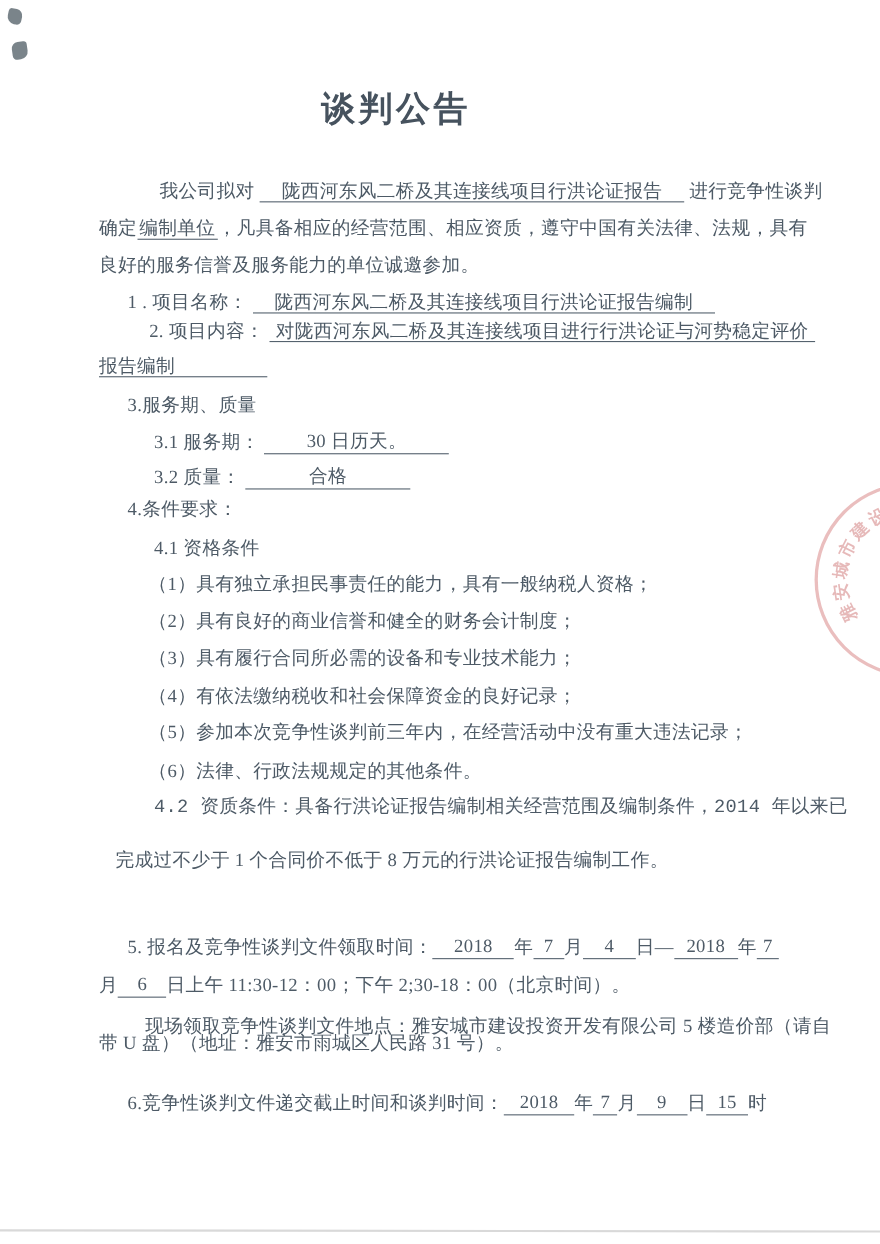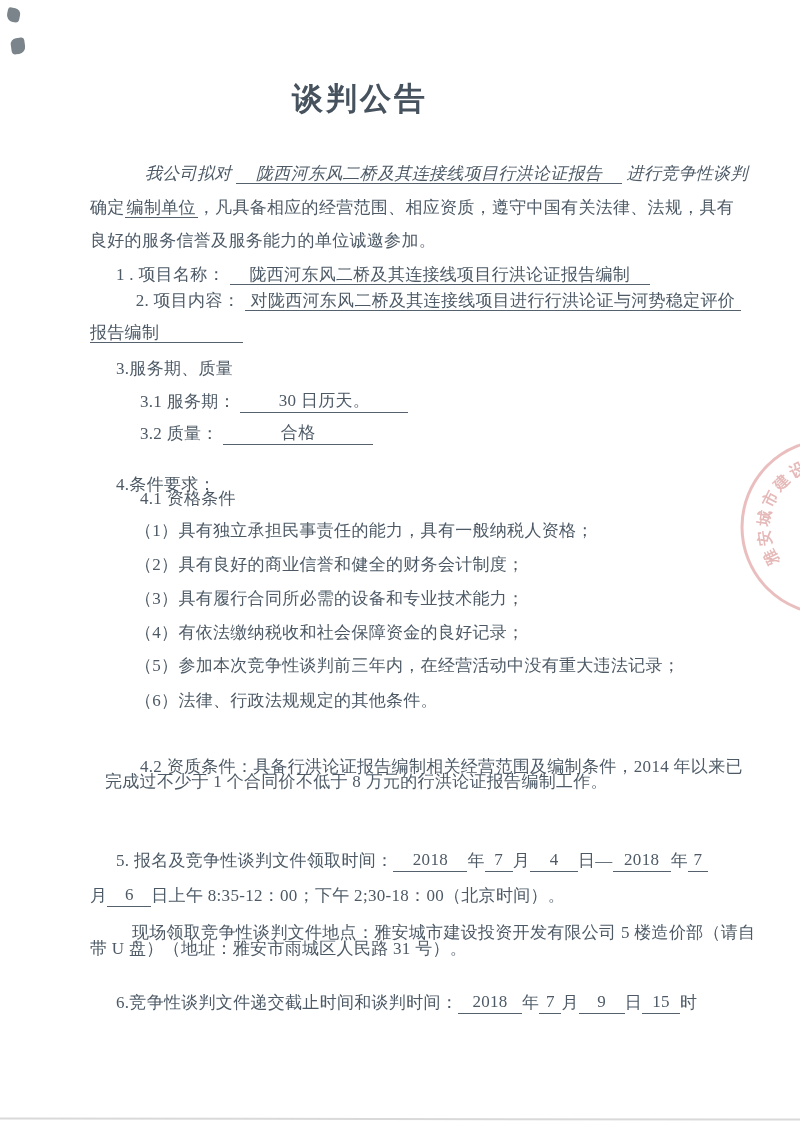--- a/index.html
+++ b/index.html
@@ -58,21 +58,21 @@
 </head>
 <body>
 
 <div class="page">
 
   <span class="mark mark-a"></span>
   <span class="mark mark-b"></span>
 
   <div class="doc-title">谈判公告</div>
 
-  <div class="content-line ind-para" style="top:163px;font-style:italic;">
+  <div class="content-line ind-para" style="top:163px;">
     <span>我公司拟对 </span><span class="u u-pad">陇西河东风二桥及其连接线项目行洪论证报告</span><span> 进行竞争性谈判</span>
   </div>
   <div class="content-line" style="top:197px;">
     <span>确定</span><span class="u" style="padding:0 2px;">编制单位</span><span>，凡具备相应的经营范围、相应资质，遵守中国有关法律、法规，具有</span>
   </div>
   <div class="content-line" style="top:230px;">
     <span>良好的服务信誉及服务能力的单位诚邀参加。</span>
   </div>
 
   <div class="content-line ind1" style="top:264px;">
@@ -93,21 +93,21 @@
   </div>
   <div class="content-line ind2" style="top:390px;">
     <span>3.1 服务期：</span>
     <span class="bl" style="min-width:168px;">30 日历天。</span>
   </div>
   <div class="content-line ind2" style="top:422px;">
     <span>3.2 质量：</span>
     <span class="bl" style="min-width:150px;">合格</span>
   </div>
 
-  <div class="content-line ind1" style="top:452px;margin-top:22px;">
+  <div class="content-line ind1" style="top:452px;">
     <span>4.条件要求：</span>
   </div>
   <div class="content-line ind2" style="top:488px;">
     <span>4.1 资格条件</span>
   </div>
   <div class="content-line ind3" style="top:520px;">
     <span>（1）具有独立承担民事责任的能力，具有一般纳税人资格；</span>
   </div>
   <div class="content-line ind3" style="top:554px;">
     <span>（2）具有良好的商业信誉和健全的财务会计制度；</span>
@@ -117,32 +117,32 @@
   </div>
   <div class="content-line ind3" style="top:622px;">
     <span>（4）有依法缴纳税收和社会保障资金的良好记录；</span>
   </div>
   <div class="content-line ind3" style="top:655px;">
     <span>（5）参加本次竞争性谈判前三年内，在经营活动中没有重大违法记录；</span>
   </div>
   <div class="content-line ind3" style="top:690px;">
     <span>（6）法律、行政法规规定的其他条件。</span>
   </div>
-  <div class="content-line ind2" style="top:756px;">
+  <div class="content-line ind2" style="top:724px;font-family:Liberation Mono, monospace;">
     <span>4.2 资质条件：具备行洪论证报告编制相关经营范围及编制条件，2014 年以来已</span>
   </div>
   <div class="content-line" style="top:771px;margin-left:15px;">
     <span>完成过不少于 1 个合同价不低于 8 万元的行洪论证报告编制工作。</span>
   </div>
 
   <div class="content-line ind1" style="top:849px;">
     <span>5. 报名及竞争性谈判文件领取时间：</span><span class="bl" style="min-width:74px;">2018</span><span>年</span><span class="bl" style="min-width:28px;">7</span><span>月</span><span class="bl" style="min-width:48px;">4</span><span>日—</span><span class="bl" style="min-width:58px;">2018</span><span>年</span><span class="bl" style="min-width:20px;">7</span>
   </div>
   <div class="content-line" style="top:884px;">
-    <span>月</span><span class="bl" style="min-width:44px;">6</span><span>日上午 8:35-12：00；下午 2;30-18：00（北京时间）。</span>
+    <span>月</span><span class="bl" style="min-width:44px;">6</span><span>日上午 11:30-12：00；下午 2;30-18：00（北京时间）。</span>
   </div>
 
   <div class="content-line ind-venue" style="top:922px;">
     <span>现场领取竞争性谈判文件地点：雅安城市建设投资开发有限公司 5 楼造价部（请自</span>
   </div>
   <div class="content-line" style="top:938px;">
     <span>带 U 盘）（地址：雅安市雨城区人民路 31 号）。</span>
   </div>
 
   <div class="content-line ind1" style="top:991px;">

